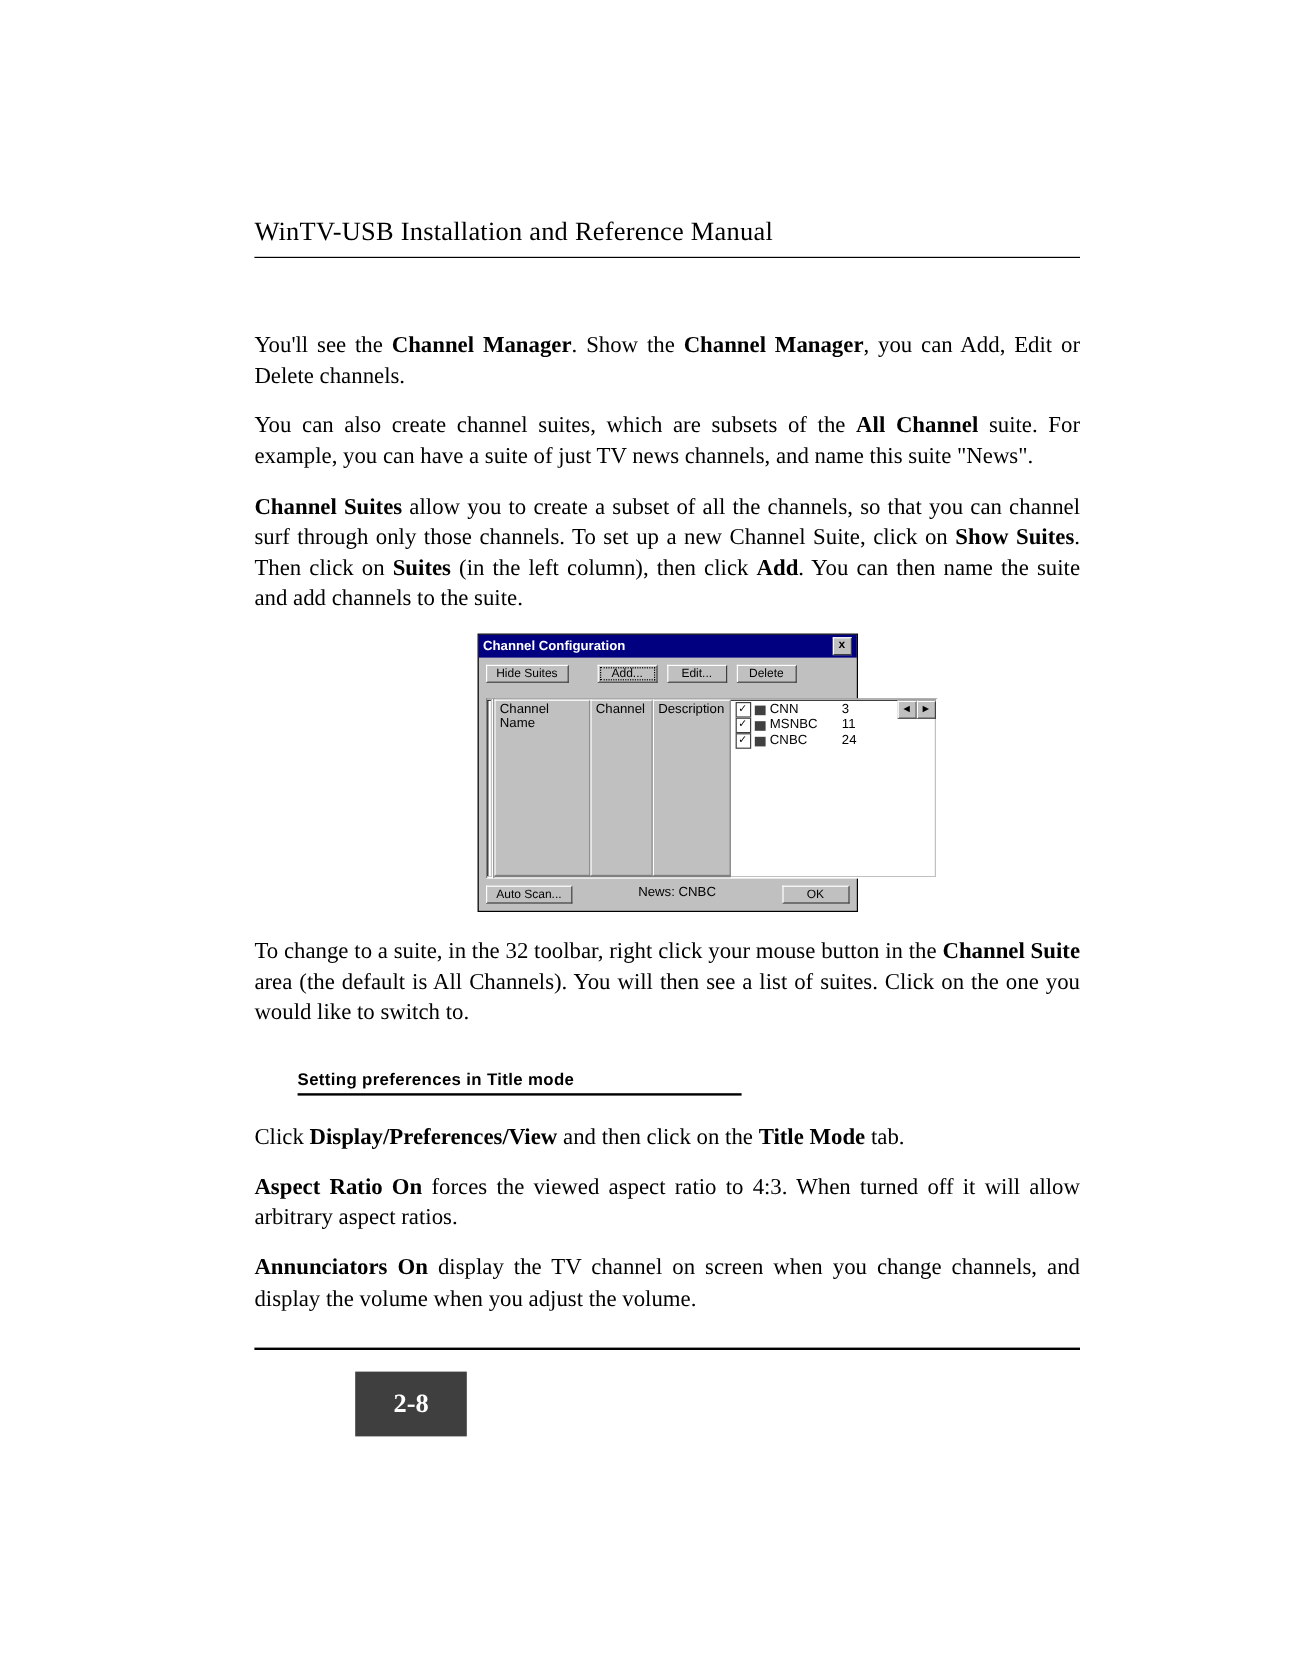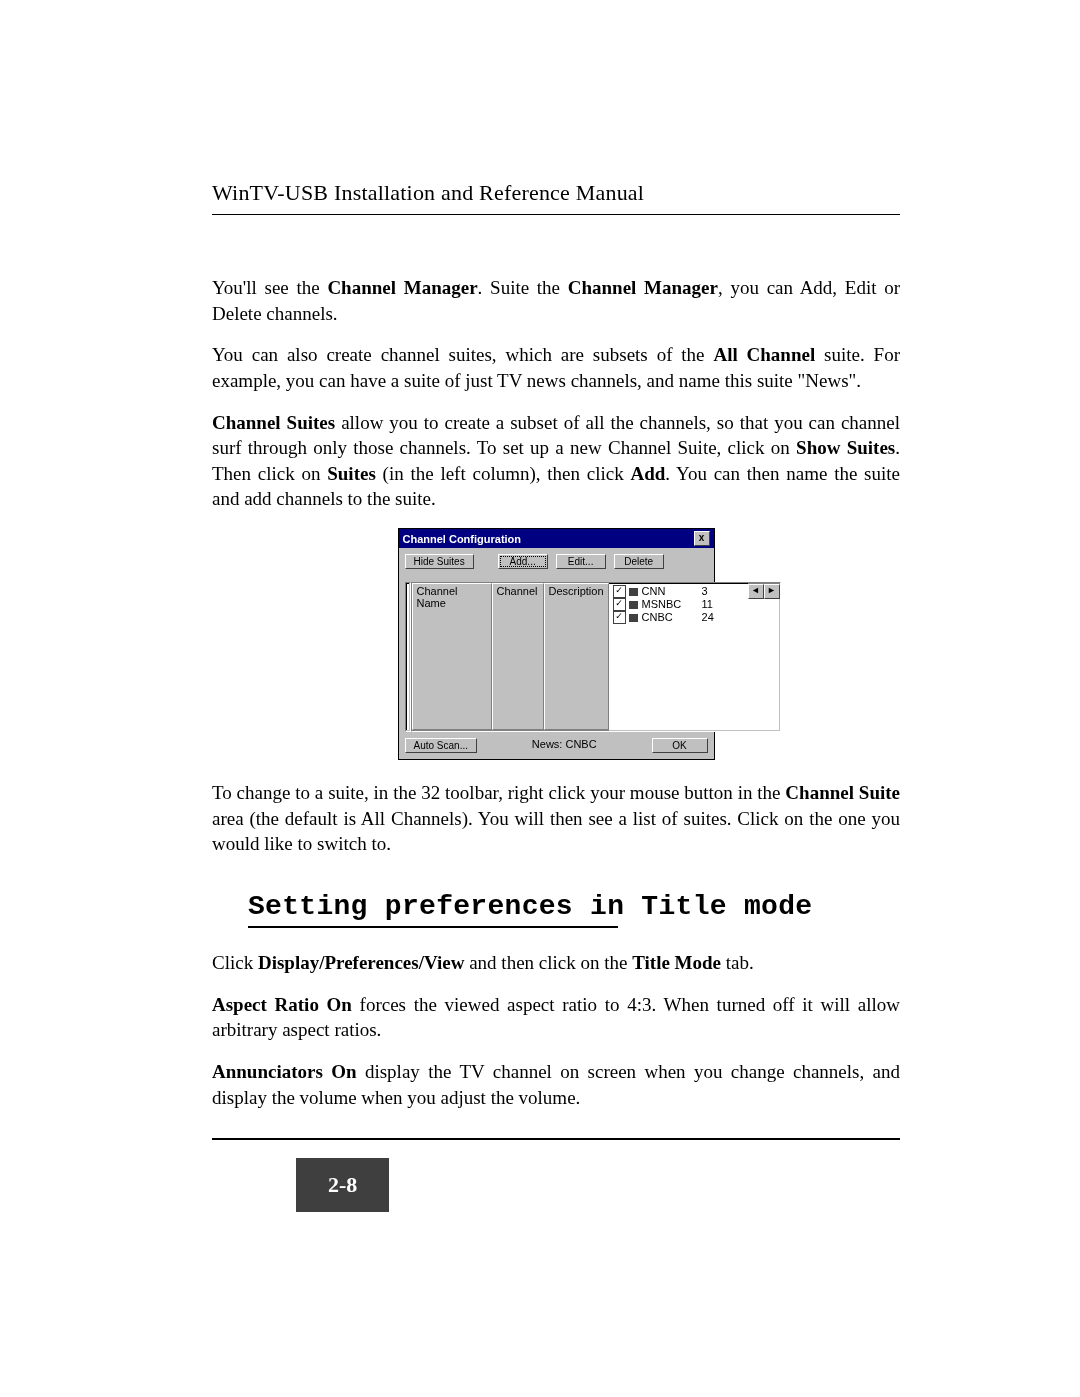--- a/index.html
+++ b/index.html
@@ -30,23 +30,23 @@
     margin: 4px 0 60px 0;
   }
   .body-text {
     font-size: 19px;
     line-height: 1.35;
     text-align: justify;
   }
   .body-text p { margin: 0 0 16px 0; }
   .body-text b { font-weight: bold; }
   .section-heading {
-    font-family: Liberation Mono, monospace;
+    font-family: Liberation Sans, sans-serif;
     font-weight: 900;
-    font-size: 28px;
+    font-size: 14px;
     margin: 34px 0 4px 36px;
     letter-spacing: 0.3px;
   }
   .section-underline {
     border: none;
     border-top: 2px solid #000;
     margin: 0 0 22px 36px;
     width: 370px;
   }
   .footer-rule {
@@ -228,21 +228,21 @@
 
 <div class="page">
 
   <div class="header-line">
     <span class="hdr-bold">WinTV-USB</span><span> Installation and Reference Manual</span>
   </div>
   <hr class="header-rule">
 
   <div class="body-text">
     <p>
-      <span>You'll see the </span><b>Channel Manager</b><span>. Suite the </span><b>Channel Manager</b><span>, you can Add, Edit or Delete channels.</span>
+      <span>You'll see the </span><b>Channel Manager</b><span>. Show the </span><b>Channel Manager</b><span>, you can Add, Edit or Delete channels.</span>
     </p>
     <p>
       <span>You can also create channel suites, which are subsets of the </span><b>All Channel</b><span> suite. For example, you can have a suite of just TV news channels, and name this suite "News".</span>
     </p>
     <p>
       <b>Channel Suites</b><span> allow you to create a subset of all the channels, so that you can channel surf through only those channels. To set up a new Channel Suite, click on </span><b>Show Suites</b><span>. Then click on </span><b>Suites</b><span> (in the left column), then click </span><b>Add</b><span>. You can then name the suite and add channels to the suite.</span>
     </p>
   </div>
 
   

